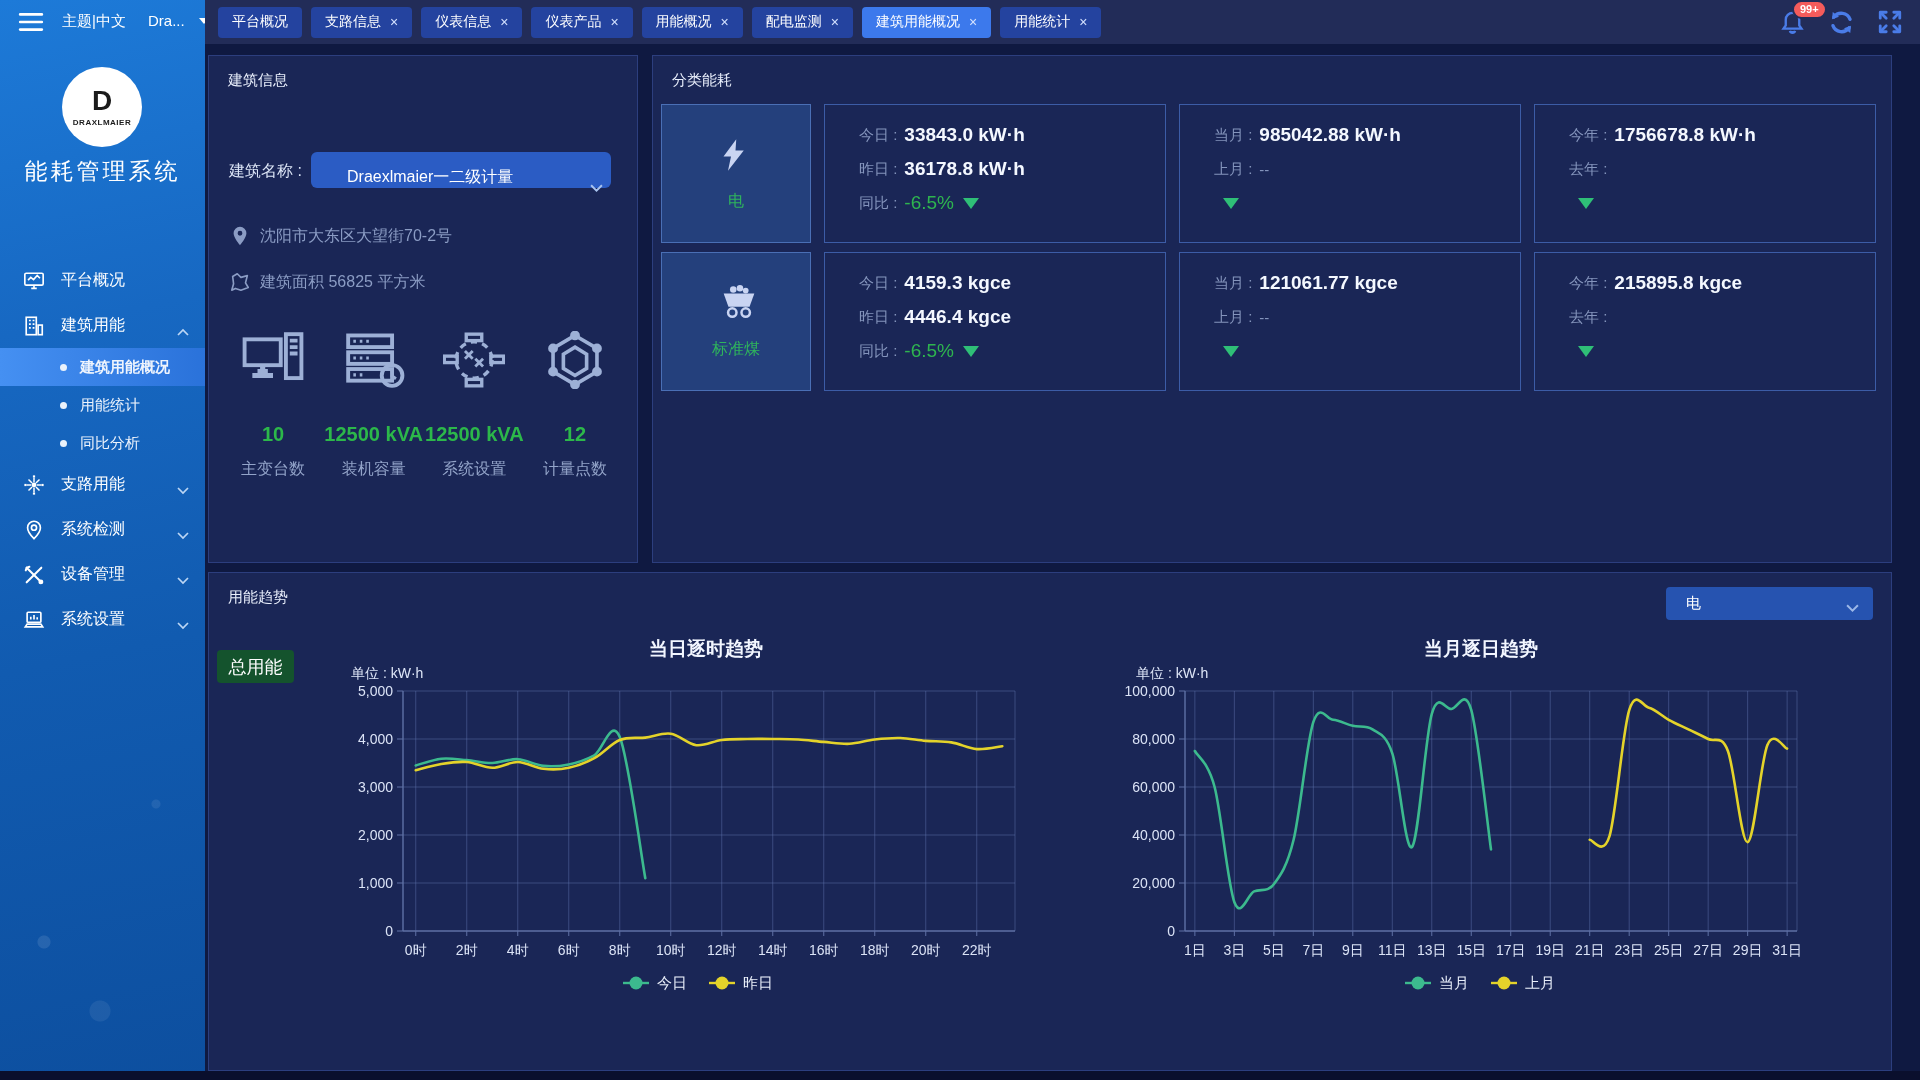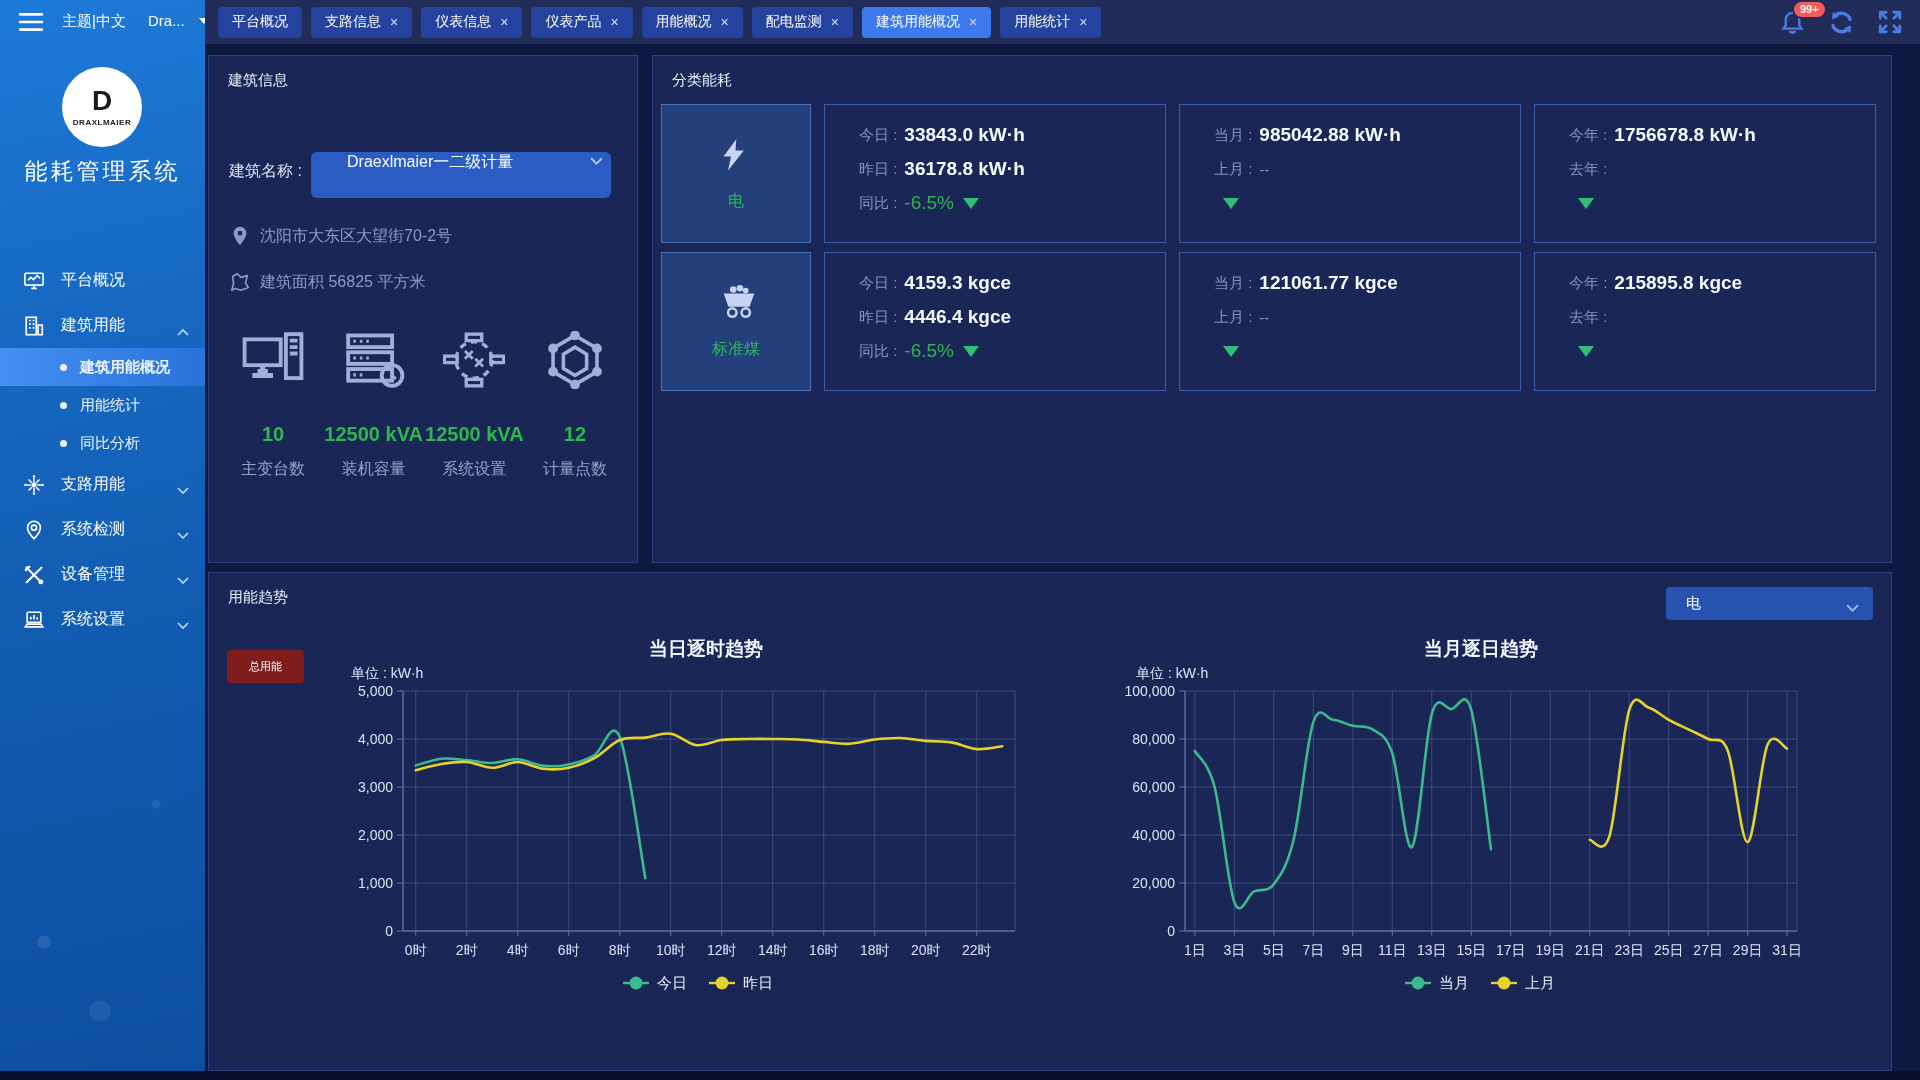--- a/index.html
+++ b/index.html
@@ -42,22 +42,22 @@
     border-radius:10px;padding:2px 6px;border:2px solid #222c58;line-height:1;}
 
   
   .panel{position:absolute;background:#1a2656;border:1px solid #2c3e7e;}
   .panel-title{position:absolute;left:19px;top:15px;font-size:15px;color:#e9effc;}
   .bottom-strip{position:absolute;left:0;bottom:0;width:1920px;height:9px;background:#0a0f2d;}
 
   
   #panel-building{left:208px;top:55px;width:430px;height:508px;}
   .bname-label{position:absolute;left:20px;top:105px;font-size:16px;color:#dde6f7;}
-  .bname-select{position:absolute;left:102px;top:96px;width:300px;height:46px;background:#2b5cc4;border-radius:6px;
-    display:flex;align-items:flex-start;font-size:16px;color:#fff;cursor:pointer;padding:0 8px 0 36px;}
+  .bname-select{position:absolute;left:102px;top:96px;width:300px;height:36px;background:#2b5cc4;border-radius:6px;
+    display:flex;align-items:flex-end;font-size:16px;color:#fff;cursor:pointer;padding:0 8px 0 36px;}
   .bname-select .chev{margin-left:auto;color:#a9c4f0;width:13px;height:9px;}
   .info-line{position:absolute;left:20px;display:flex;align-items:center;gap:9px;font-size:16px;color:#8b9cc4;}
   .info-line .ic{width:22px;height:24px;color:#8b9cc4;flex:none;}
   .stats{position:absolute;left:0;top:275px;width:430px;display:flex;justify-content:space-between;padding:0 14px;}
   .stat{width:100px;display:flex;flex-direction:column;align-items:center;}
   .stat .sic{width:62px;height:62px;color:#9db0d6;}
   .stat .sval{margin-top:30px;font-size:20px;font-weight:bold;color:#2cb84a;white-space:nowrap;}
   .stat .slab{margin-top:13px;font-size:16px;color:#93a4c9;white-space:nowrap;}
 
   
@@ -74,22 +74,22 @@
   .kv .v-green{font-size:19px;color:#2eb44f;}
   .kv .v-gray{font-size:15px;color:#8494bc;}
   .arrow-down{display:inline-block;margin-left:9px;width:0;height:0;border-left:8px solid transparent;
     border-right:8px solid transparent;border-top:11px solid #2fbf77;}
 
   
   #panel-trend{left:208px;top:572px;width:1684px;height:499px;}
   .trend-select{position:absolute;left:1457px;top:14px;width:207px;height:33px;background:#2653b0;border-radius:4px;
     display:flex;align-items:center;font-size:15px;color:#fff;cursor:pointer;padding:0 14px 0 20px;}
   .trend-select .chev{margin-left:auto;color:#9db8e8;width:13px;height:9px;}
-  .total-btn{position:absolute;left:18px;top:77px;width:77px;height:33px;background:#7f1d1d;border-radius:4px;
-    display:flex;align-items:center;justify-content:center;font-size:11px;color:#fff;cursor:pointer;}
+  .total-btn{position:absolute;left:8px;top:77px;width:77px;height:33px;background:#14532d;border-radius:4px;
+    display:flex;align-items:center;justify-content:center;font-size:18px;color:#fff;cursor:pointer;}
   .chart-title{position:absolute;top:63px;width:690px;text-align:center;font-size:19px;font-weight:bold;color:#f2f6ff;}
   .unit-label{position:absolute;top:92px;font-size:14px;color:#dfe7f8;}
   .chart-box{position:absolute;top:108px;width:690px;height:360px;}
 </style>
 </head>
 <body>
 
 <div class="sidebar">
   <span class="hamburger">
     <svg viewBox="0 0 24 20" width="26" height="22">

